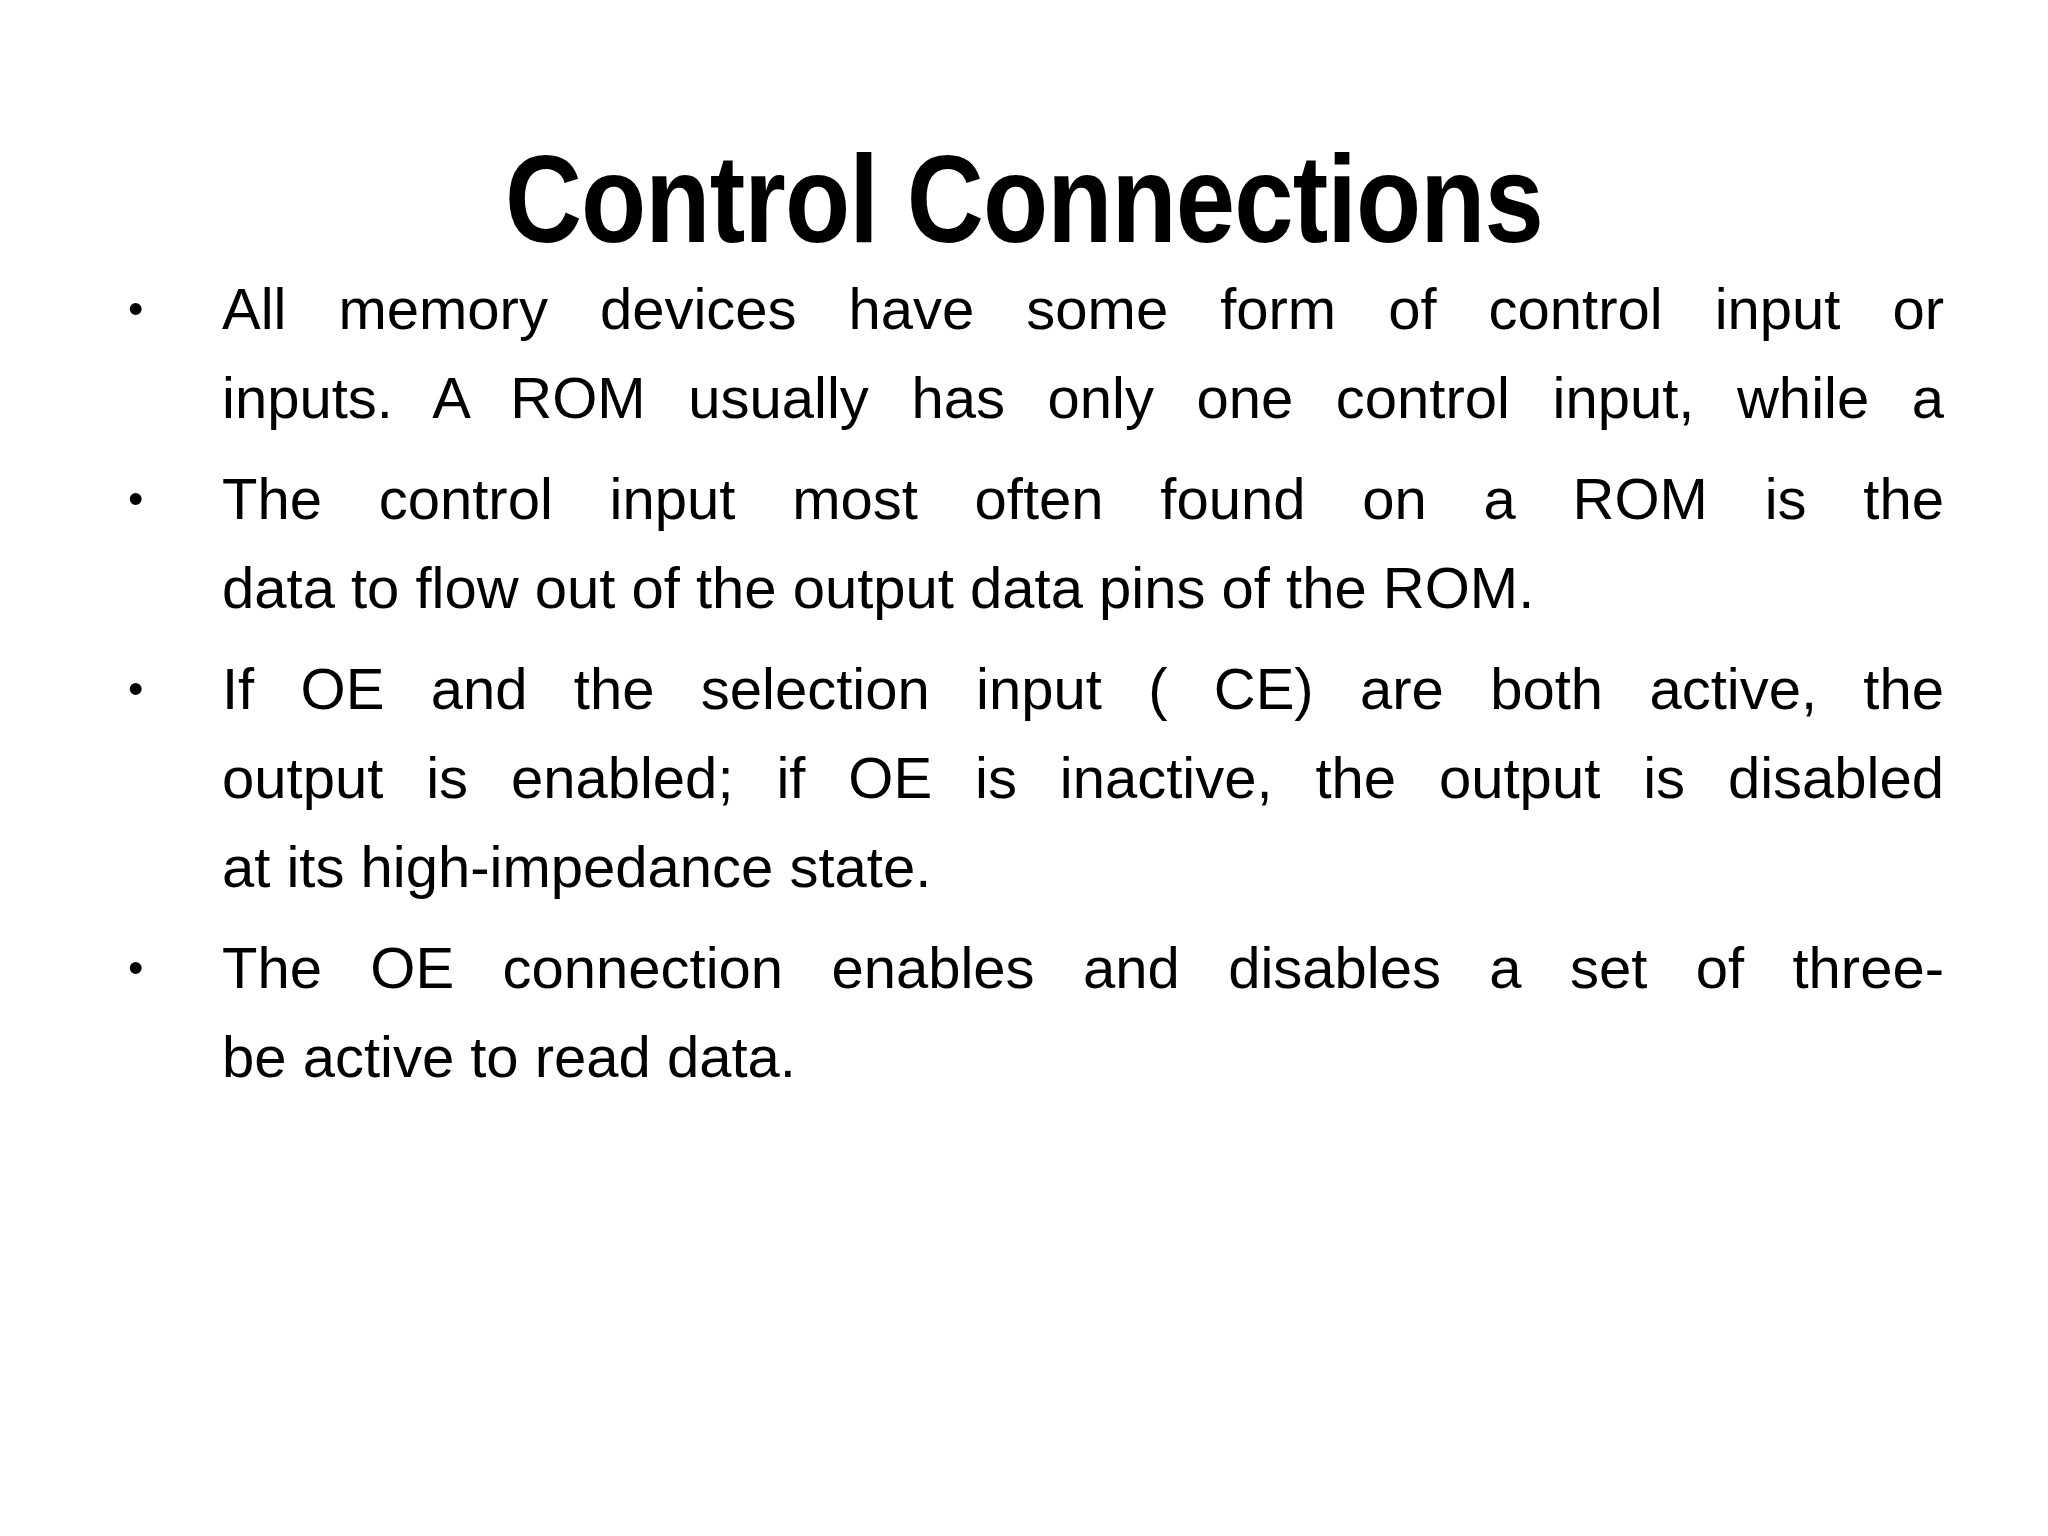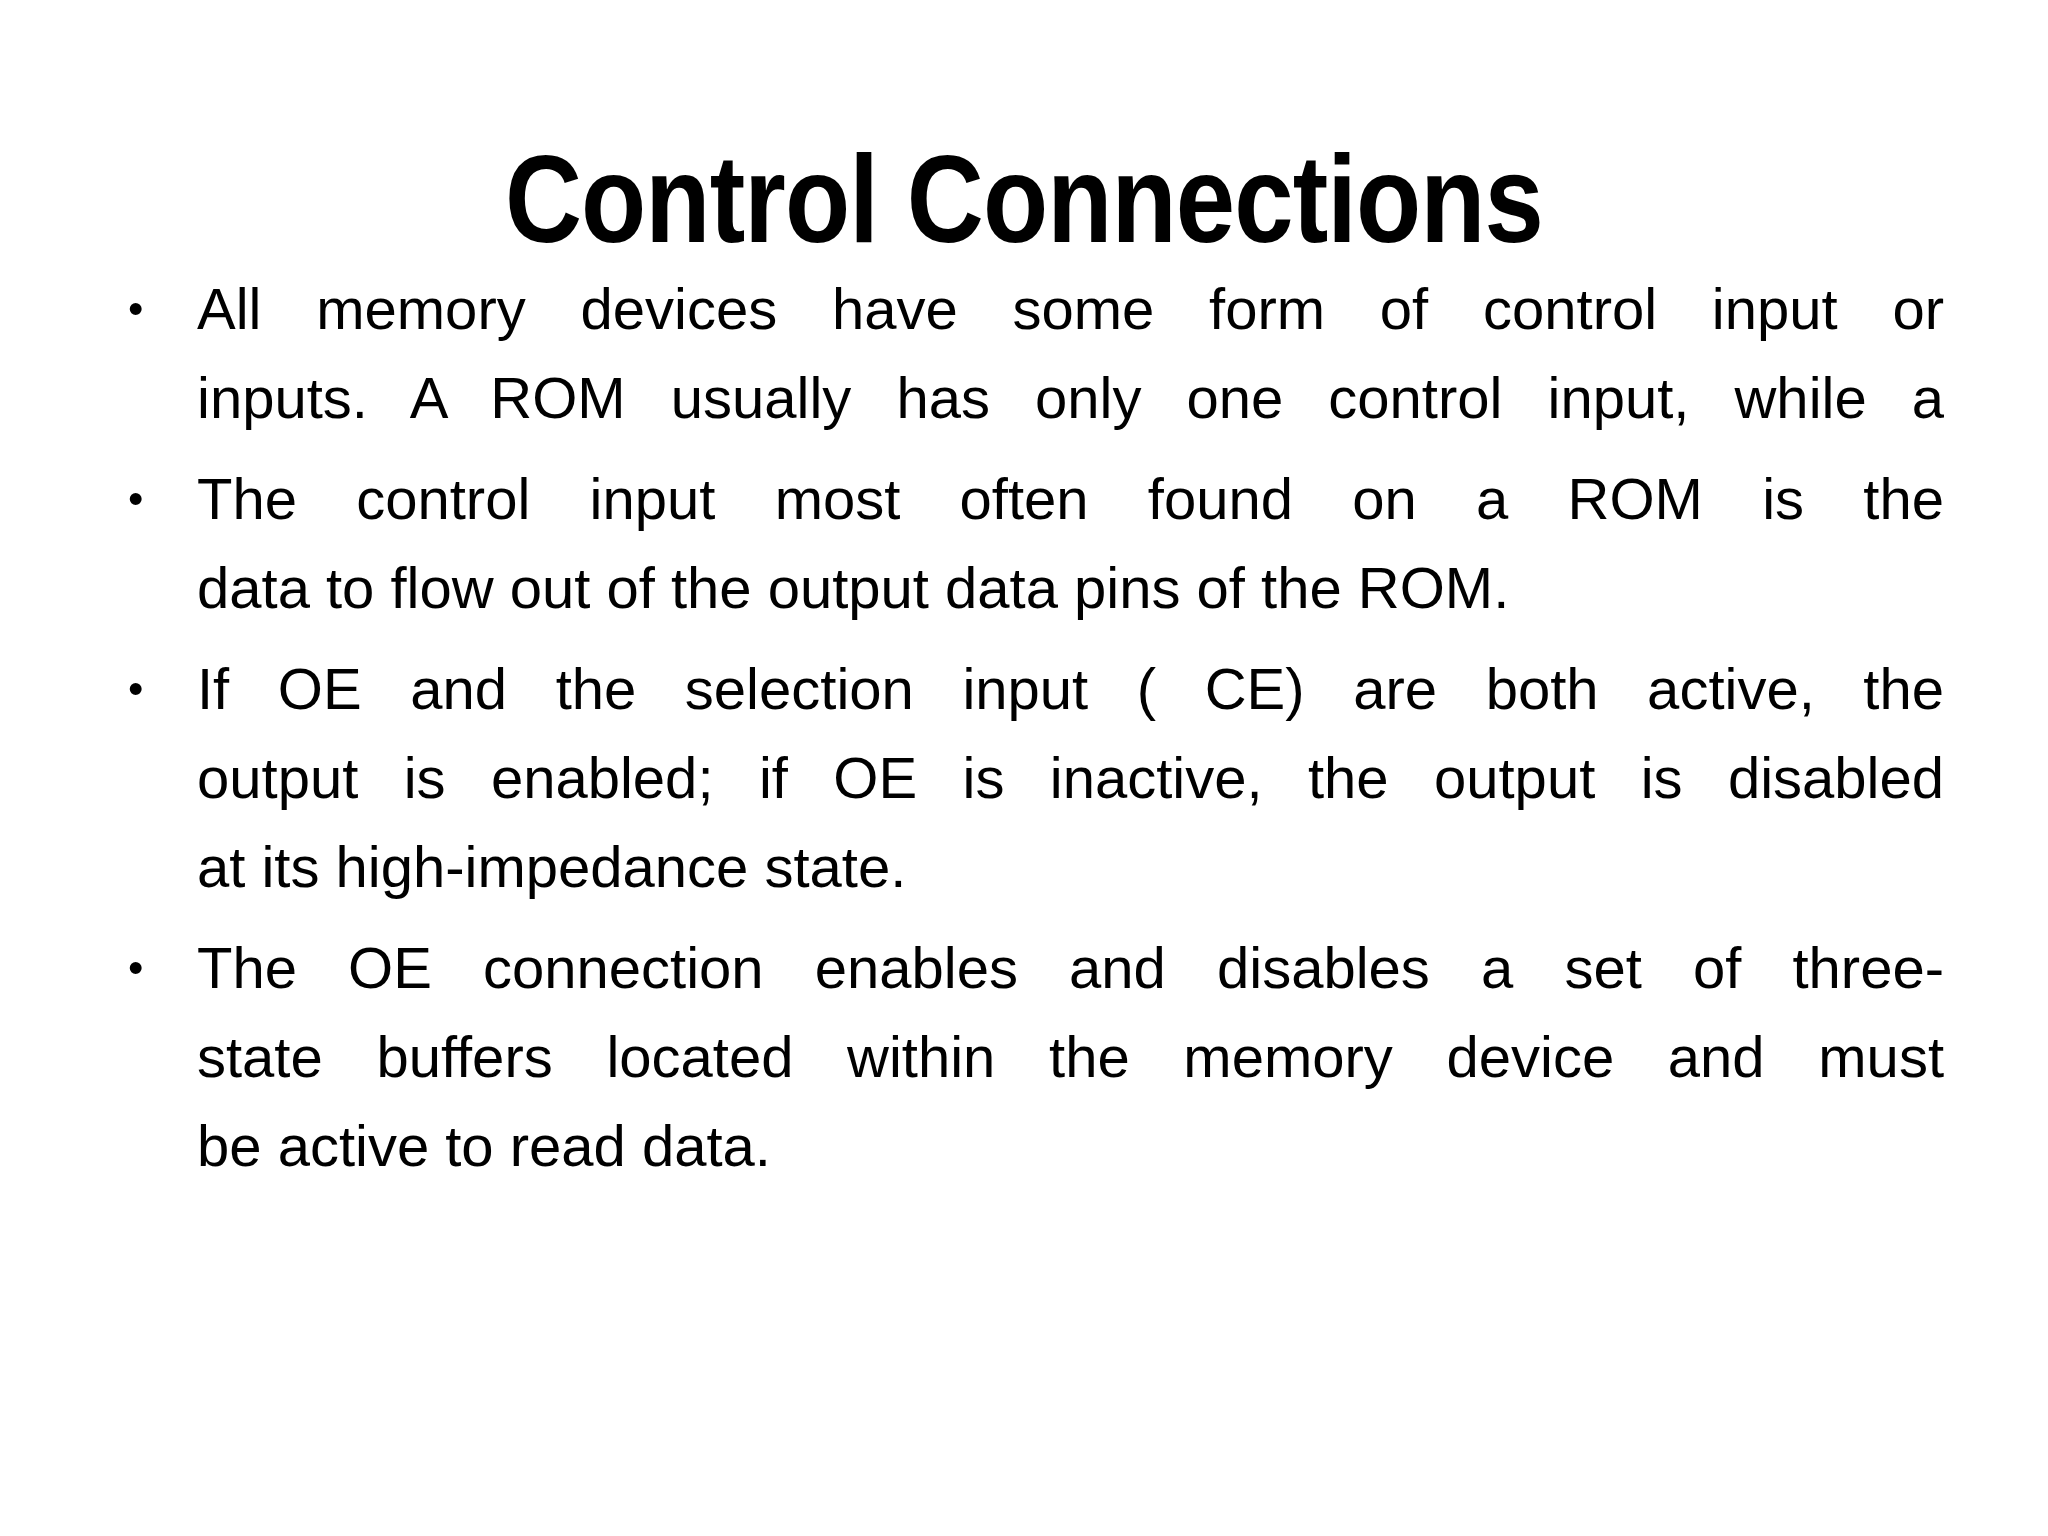--- a/index.html
+++ b/index.html
@@ -47,20 +47,21 @@
     margin: 0 0 12px 0;
   }
   .marker {
     flex: 0 0 69px;
     font-size: 44px;
     line-height: 89px;
     user-select: none;
   }
   .bullet-text {
     width: 1747px;
+    margin-left: 25px;
   }
   .line {
     text-align: justify;
     text-align-last: justify;
     text-justify: inter-word;
   }
   .line.last {
     text-align-last: left;
   }
   .seg-bold {
@@ -92,18 +93,17 @@
         <div class="bullet-text">
           <div class="line"><span class="seg">If OE and the selection input ( CE) are both active, the</span></div>
           <div class="line"><span class="seg">output is enabled; if OE is inactive, the output is disabled</span></div>
           <div class="line last"><span class="seg">at its high-impedance state.</span></div>
         </div>
       </div>
       <div class="bullet">
         <span class="marker">•</span>
         <div class="bullet-text">
           <div class="line"><span class="seg">The OE connection enables and disables a set of three-</span></div>
-          <div class="line"><span class="seg">state buffers located within the memory device and must</span></div>
           <div class="line last"><span class="seg">be active to read data.</span></div>
         </div>
       </div>
     </div>
 </div>
 
 </body></html>

